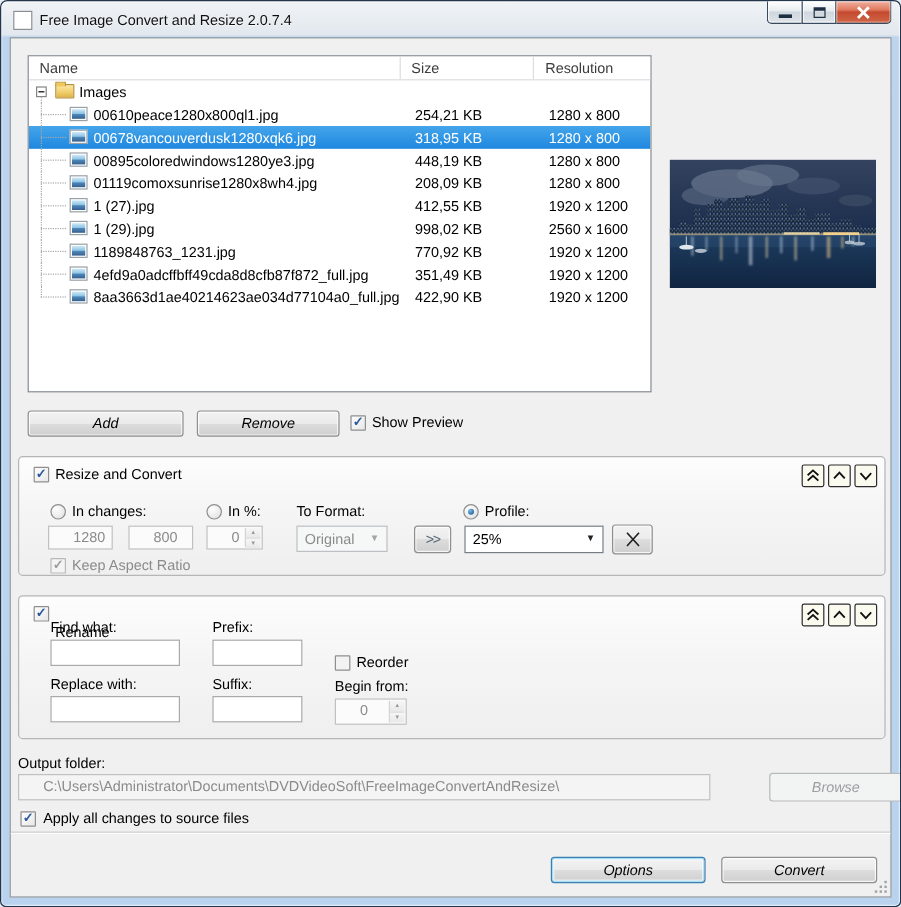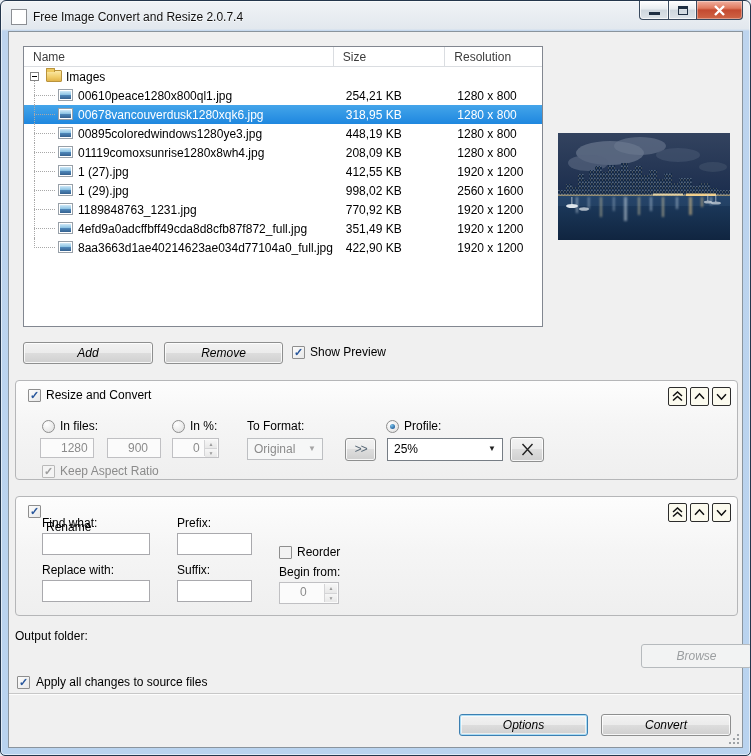--- a/index.html
+++ b/index.html
@@ -350,23 +350,23 @@
             <path d="M4.5 12 L9.5 6.5 L14.5 12"></path>
           </svg>
       </div>
       <div class="chev" style="left:696px;">
         <svg width="19" height="19" viewBox="0 0 19 19">
             <path d="M4.5 7 L9.5 12.5 L14.5 7"></path>
           </svg>
       </div>
 
       <span class="radio" style="left:26px; top:39px;"></span>
-      <span class="lab" style="left:44px; top:38px;">In files:</span>
+      <span class="lab" style="left:44px; top:38px;">In changes:</span>
       <div class="field disabled" style="left:24px; top:57px; width:54px; height:20px;">1280</div>
-      <div class="field disabled" style="left:91px; top:57px; width:54px; height:20px;">900</div>
+      <div class="field disabled" style="left:91px; top:57px; width:54px; height:20px;">800</div>
       <span class="checkbox disabled" style="left:26px; top:84px;"><span>✓</span></span>
       <span class="lab gray" style="left:44px; top:83px;">Keep Aspect Ratio</span>
 
       <span class="radio" style="left:156px; top:39px;"></span>
       <span class="lab" style="left:174px; top:38px;">In %:</span>
       <div class="field spin disabled" style="left:156px; top:57px; width:47px; height:20px;">
         <span>0</span>
         <span class="spinbtns">
           <span class="sb up">▲</span>
           <span class="sb dn">▼</span>
@@ -431,20 +431,21 @@
       <div class="field spin disabled" style="left:263px; top:85px; width:60px; height:22px;">
         <span>0</span>
         <span class="spinbtns">
           <span class="sb up">▲</span>
           <span class="sb dn">▼</span>
         </span>
       </div>
     </div>
 
     <span class="lab" style="left:6px; top:597px;">Output folder:</span>
+    <div class="field disabled" style="left:6px; top:613px; width:577px; height:22px; background:#f4f4f4; overflow:hidden; white-space:nowrap;">C:\Users\Administrator\Documents\DVDVideoSoft\FreeImageConvertAndResize\</div>
     <div class="btn disabled" style="left:592px; top:612px; width:111px; height:24px; line-height:22px;margin-left:40px;">Browse</div>
 
     <span class="checkbox" style="left:8px; top:644px;"><span>✓</span></span>
     <span class="lab" style="left:27px; top:643px;">Apply all changes to source files</span>
 
     <div class="divider"></div>
 
     <div class="btn focused" style="left:450px; top:682px; width:129px; height:22px;">Options</div>
     <div class="btn" style="left:592px; top:682px; width:130px; height:22px;">Convert</div>
 

